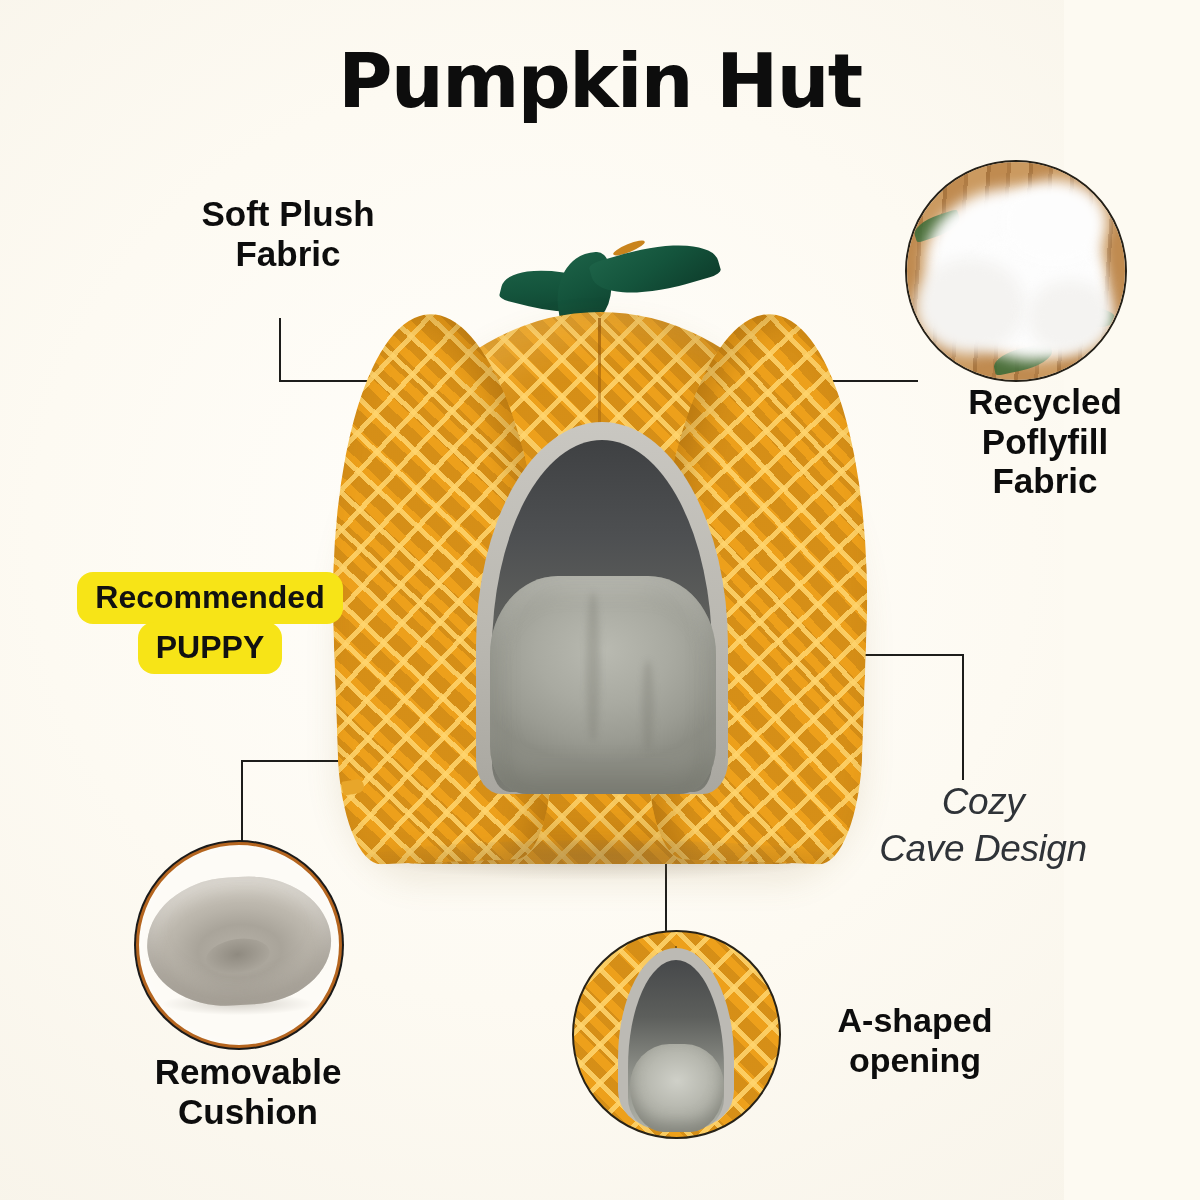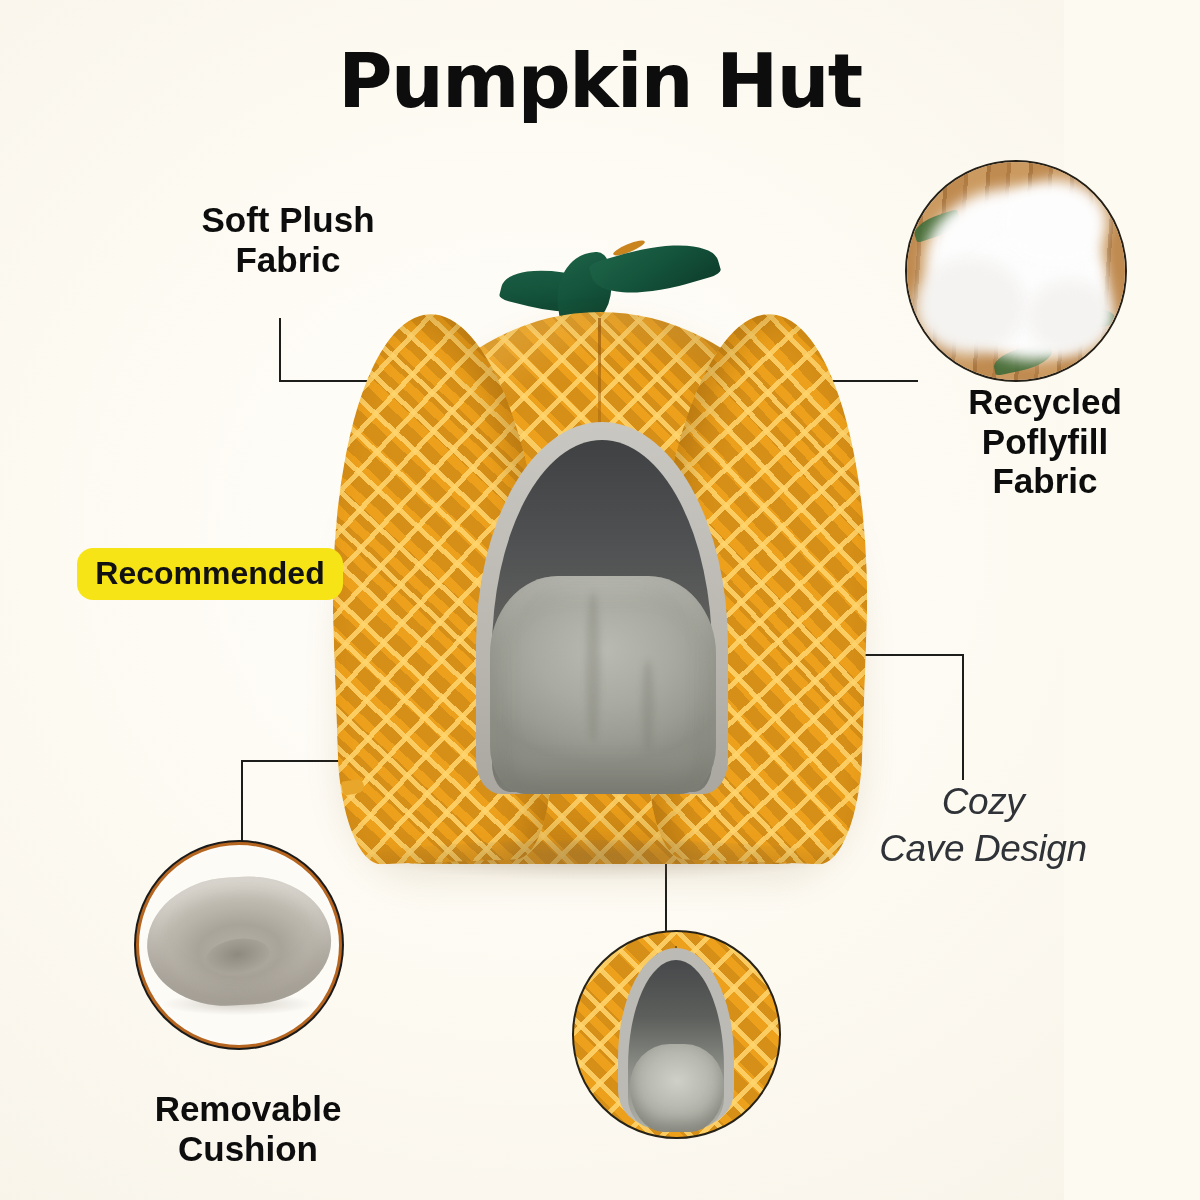--- a/index.html
+++ b/index.html
@@ -40,25 +40,25 @@
   
   .label {
     position: absolute;
     text-align: center;
     color: #0d0d0d;
     font-weight: 700;
     line-height: 1.13;
     font-family: "Liberation Sans", sans-serif;
     white-space: pre-line;
   }
-  .label.soft     { left: 128px;  top: 200px; width: 320px; font-size: 35px; }
+  .label.soft     { left: 128px;  top: 194px; width: 320px; font-size: 35px; }
   .label.fibre    { left: 895px;  top: 382px; width: 300px; font-size: 35px; }
   .label.cozy     { left: 838px;  top: 778px; width: 290px; font-size: 37px;
                     font-weight: 400; color: #2f3338; letter-spacing: -0.4px; line-height: 1.28; font-style: italic; }
-  .label.cushion  { left: 98px;   top: 1052px; width: 300px; font-size: 35px; margin-top: 37px; }
+  .label.cushion  { left: 98px;   top: 1052px; width: 300px; font-size: 35px; }
   .label.opening  { left: 790px;  top: 1000px; width: 250px; font-size: 34px; line-height: 1.18; }
 
   
   #badge {
     position: absolute;
     left: 60px;
     top: 548px;
     width: 300px;
     display: flex;
     flex-direction: column;
@@ -68,20 +68,21 @@
     background: #f7e417;
     color: #111;
     font-size: 32px;
     font-weight: 700;
     line-height: 1;
     padding: 9px 18px 11px;
     border-radius: 16px;
     white-space: nowrap;
     text-align: center;
     font-family: "Liberation Sans", sans-serif;
+    margin-top: 24px;
   }
   #badge .bline + .bline { margin-top: -2px; }
 
   
   .lead { position: absolute; background: #1d1d1b; }
   .lead.h { height: 2px; }
   .lead.v { width: 2px; }
 
   
   .circ {
@@ -315,20 +316,21 @@
     <div class="opening-cave"></div>
     <div class="inner-cushion"></div>
     <div class="cush-fold" style="left:266px; top:352px; width:14px; height:150px;"></div>
     <div class="cush-fold" style="left:322px; top:420px; width:12px; height:92px;"></div>
 
     <div class="base-shadow"></div>
   </div>
 
   <div id="badge">
     <div class="bline">Recommended</div>
+    <div class="bline">PUPPY</div>
   </div>
 
   <div class="circ" id="circle-fibre">
     <div class="wood"></div>
     <div class="leafbit" style="left:6px; top:54px; width:48px; height:20px; transform:rotate(-18deg);"></div>
     <div class="leafbit" style="left:150px; top:140px; width:56px; height:22px; transform:rotate(24deg);"></div>
     <div class="leafbit" style="left:86px; top:186px; width:60px; height:22px; transform:rotate(-12deg);"></div>
     <div class="fluff" style="left:18px; top:26px; width:178px; height:150px;"></div>
     <div class="fluff" style="left:50px; top:70px; width:152px; height:128px;"></div>
     <div class="fluff fluff2" style="left:8px; top:96px; width:110px; height:96px;"></div>
@@ -353,14 +355,16 @@
 
   <div class="label soft">Soft Plush
 Fabric</div>
   <div class="label fibre">Recycled
 Poflyfill
 Fabric</div>
   <div class="label cozy">Cozy
 Cave Design</div>
   <div class="label cushion">Removable
 Cushion</div>
+  <div class="label opening">A-shaped
+opening</div>
 
 </div>
 
 </body></html>

